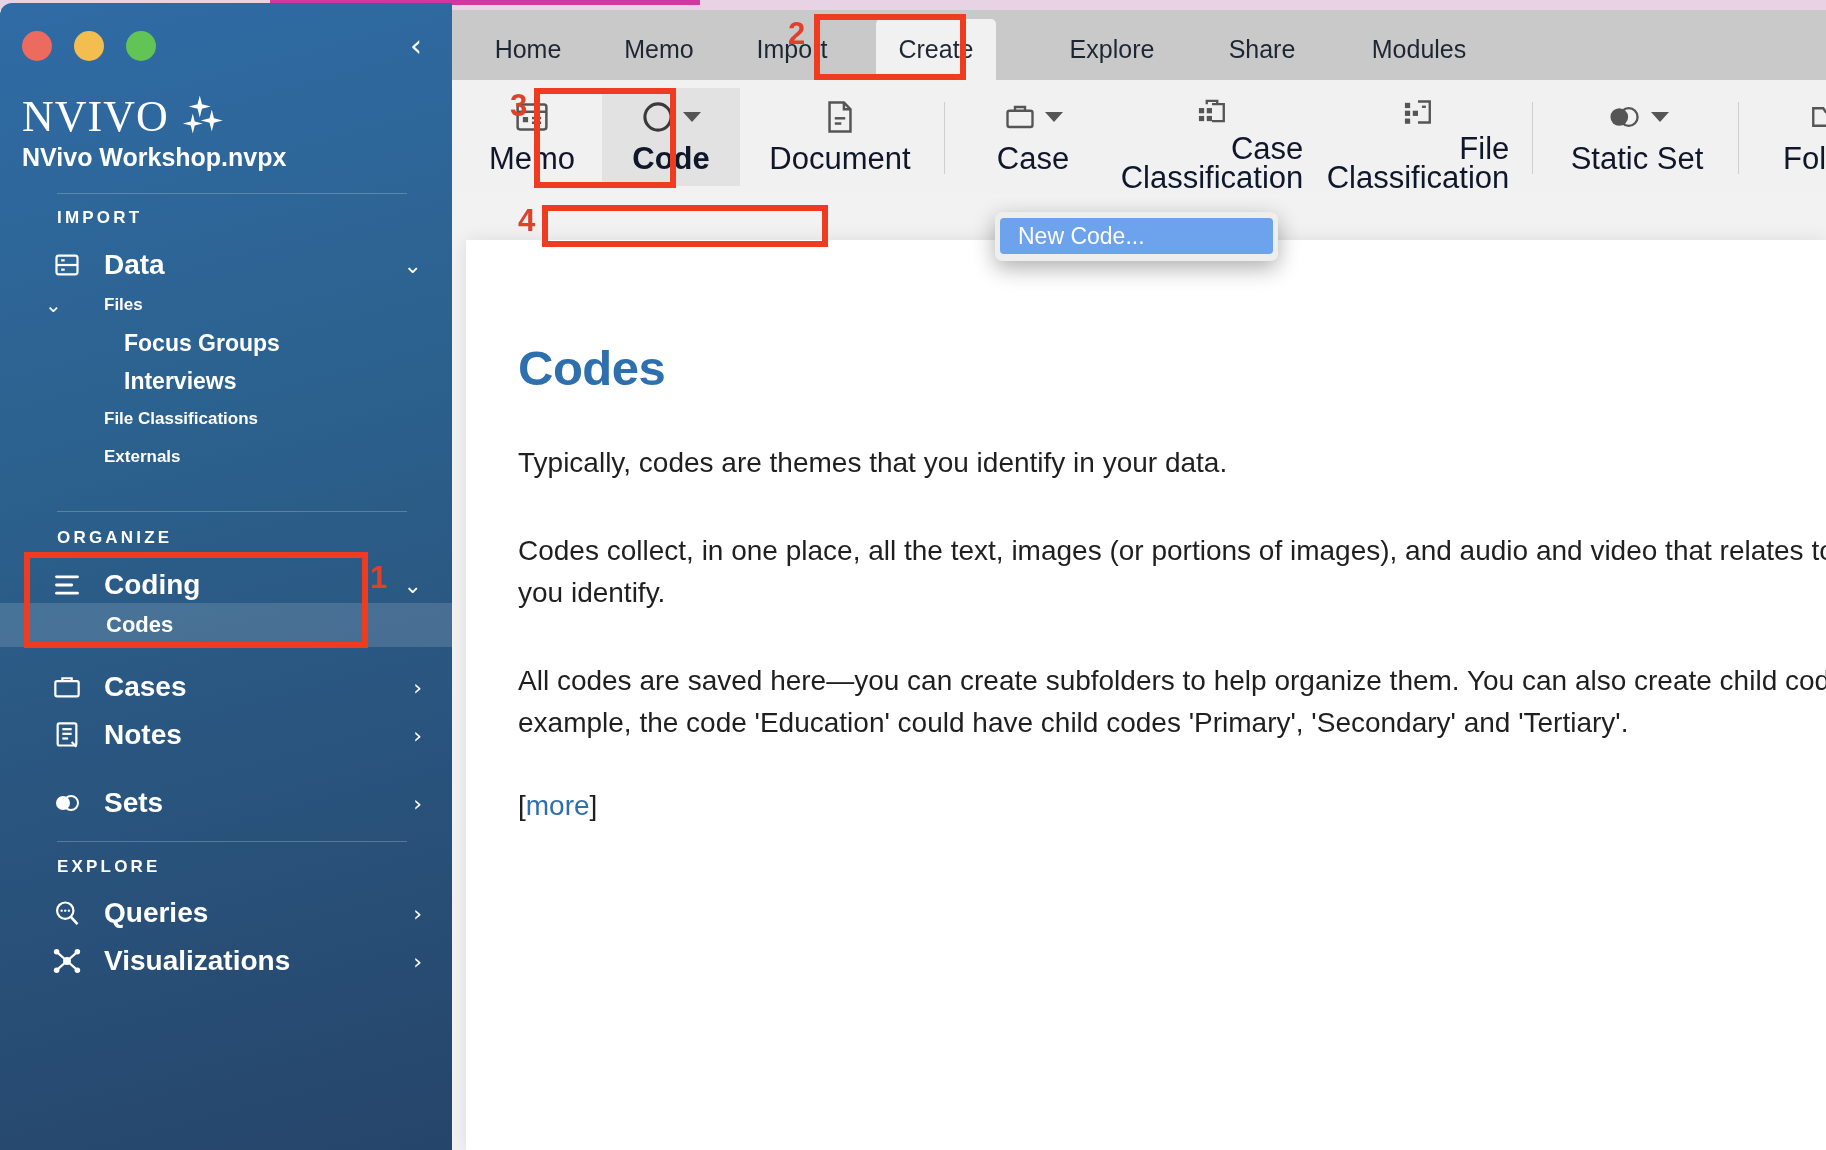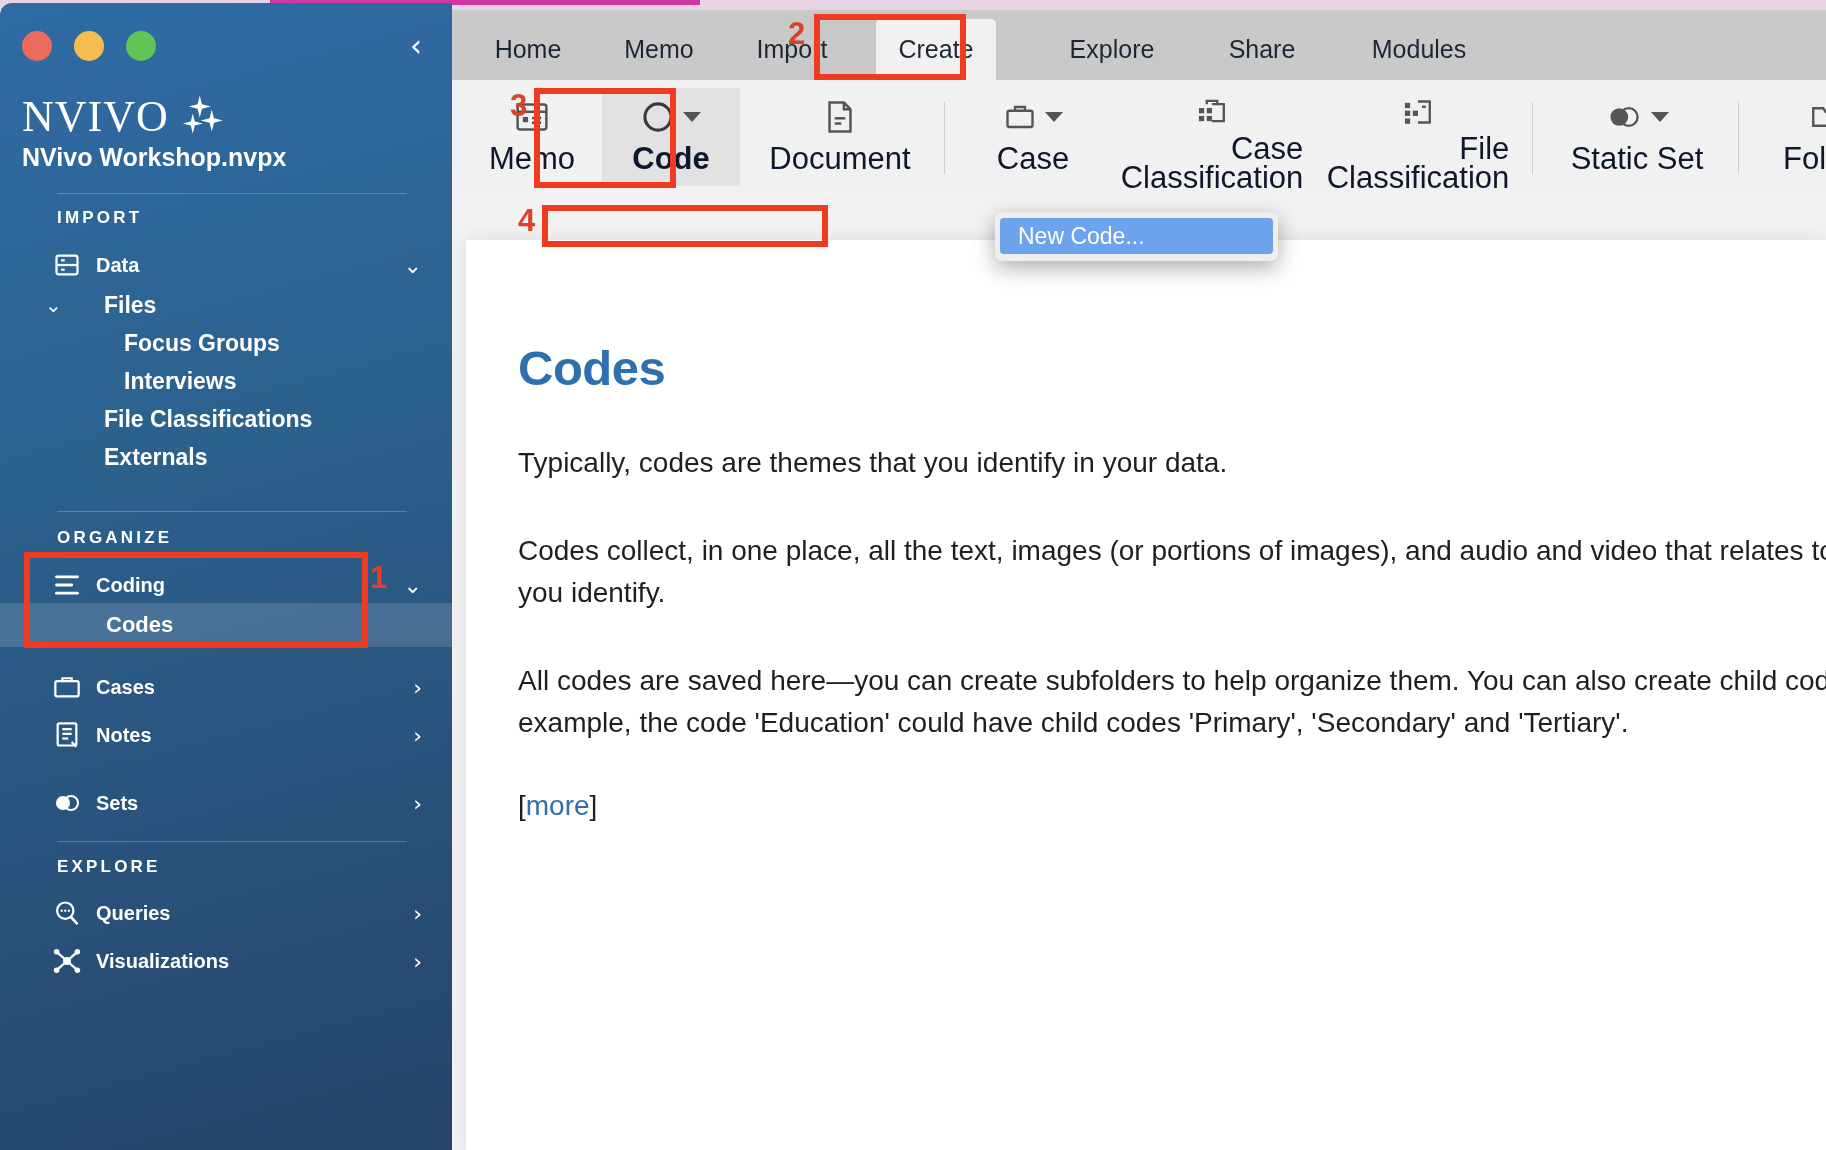--- a/index.html
+++ b/index.html
@@ -79,22 +79,22 @@
     display: flex; align-items: center; cursor: pointer;
   }
   .nav-icon {
     position: absolute; left: 52px; width: 30px; height: 30px;
     display: flex; align-items: center; justify-content: center;
   }
   .nav-icon svg { display: block; }
   .nav-label {
     position: absolute; color: #ffffff;
   }
-  .nav-label.lvl0 { left: 96px; font-size: 20px; font-weight: bold; }
-  .nav-label.lvl1 { left: 104px; font-size: 23px; font-weight: bold; }
+  .nav-label.lvl0 { left: 104px; font-size: 28px; font-weight: bold; }
+  .nav-label.lvl1 { left: 104px; font-size: 17px; font-weight: bold; }
   .nav-label.lvl2 { left: 124px; font-size: 23px; font-weight: bold; }
   .nav-label.lvl3 { left: 106px; font-size: 22px; font-weight: bold; }
   .nav-chev {
     position: absolute; right: 30px; color: #ffffff; font-size: 22px;
     font-family: "DejaVu Sans", sans-serif;
   }
   .small-chev {
     position: absolute; left: 45px; color: #ffffff; font-size: 20px;
     font-family: "DejaVu Sans", sans-serif;
   }

